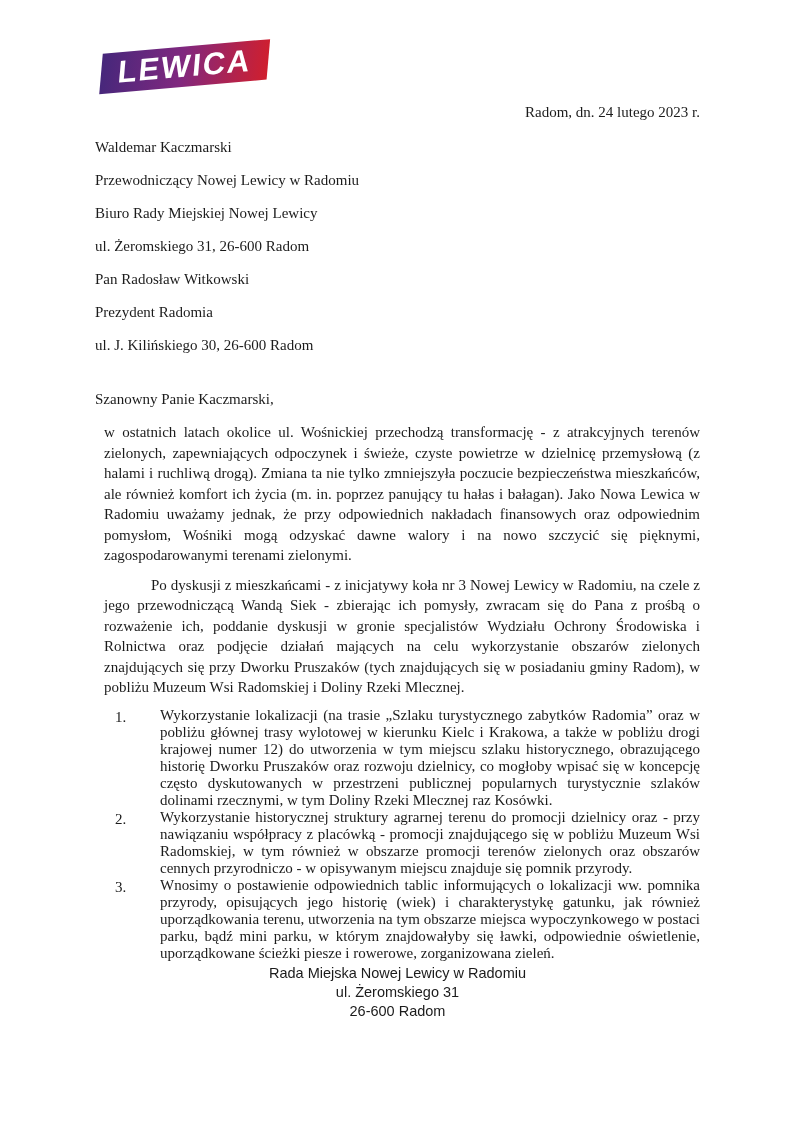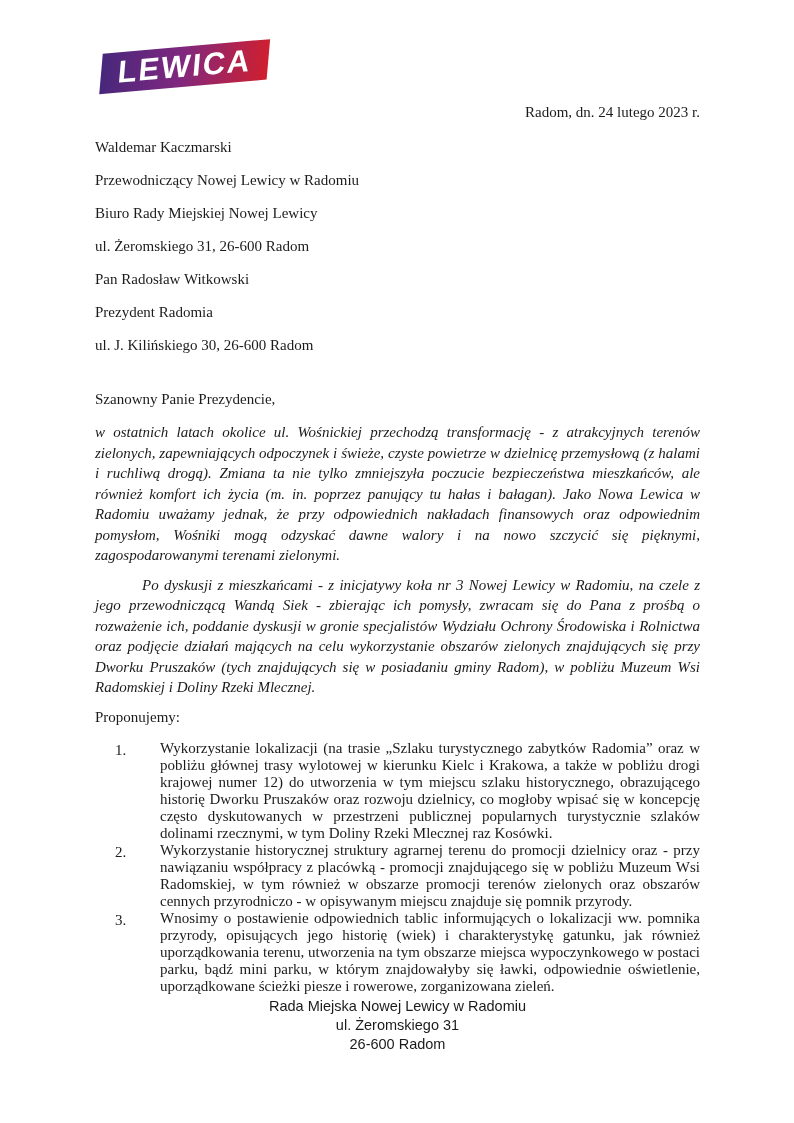--- a/index.html
+++ b/index.html
@@ -64,25 +64,24 @@
     margin-bottom: 13px;
   }
 
   
   .salutation {
     margin: 34px 0 13px 0;
     font-size: 15px;
     line-height: 20px;
   }
   .body-par {
-    margin: 0 0 9px 0;
+    margin: 0 0 9px 9px;
     font-size: 15px;
     line-height: 20.5px;
     text-align: justify;
-    font-style: italic;
   }
   .indented { text-indent: 47px; }
   .proposals-intro {
     margin: 2px 0 13px 0;
     font-size: 15px;
     line-height: 20px;
   }
   .proposal-list { margin: 0; }
   .proposal-item {
     display: flex;
@@ -130,27 +129,26 @@
     <div class="block-line">Biuro Rady Miejskiej Nowej Lewicy</div>
     <div class="block-line">ul. Żeromskiego 31, 26-600 Radom</div>
   </div>
 
   <div class="recipient">
     <div class="block-line">Pan Radosław Witkowski</div>
     <div class="block-line">Prezydent Radomia</div>
     <div class="block-line">ul. J. Kilińskiego 30, 26-600 Radom</div>
   </div>
 
-  <p class="salutation">Szanowny Panie Prezydencie,</p>
+  <p class="salutation">Szanowny Panie Kaczmarski,</p>
 
   <p class="body-par">w ostatnich latach okolice ul. Wośnickiej przechodzą transformację - z atrakcyjnych terenów zielonych, zapewniających odpoczynek i świeże, czyste powietrze w dzielnicę przemysłową (z halami i ruchliwą drogą). Zmiana ta nie tylko zmniejszyła poczucie bezpieczeństwa mieszkańców, ale również komfort ich życia (m. in. poprzez panujący tu hałas i bałagan). Jako Nowa Lewica w Radomiu uważamy jednak, że przy odpowiednich nakładach finansowych oraz odpowiednim pomysłom, Wośniki mogą odzyskać dawne walory i na nowo szczycić się pięknymi, zagospodarowanymi terenami zielonymi.</p>
 
   <p class="body-par indented">Po dyskusji z mieszkańcami - z inicjatywy koła nr 3 Nowej Lewicy w Radomiu, na czele z jego przewodniczącą Wandą Siek - zbierając ich pomysły, zwracam się do Pana z prośbą o rozważenie ich, poddanie dyskusji w gronie specjalistów Wydziału Ochrony Środowiska i Rolnictwa oraz podjęcie działań mających na celu wykorzystanie obszarów zielonych znajdujących się przy Dworku Pruszaków (tych znajdujących się w posiadaniu gminy Radom), w pobliżu Muzeum Wsi Radomskiej i Doliny Rzeki Mlecznej.</p>
 
-  <p class="proposals-intro">Proponujemy:</p>
 
   <div class="proposal-list">
     <div class="proposal-item">
       <span class="proposal-num">1.</span>
       <span class="proposal-text">Wykorzystanie lokalizacji (na trasie „Szlaku turystycznego zabytków Radomia” oraz w pobliżu głównej trasy wylotowej w kierunku Kielc i Krakowa, a także w pobliżu drogi krajowej numer 12) do utworzenia w tym miejscu szlaku historycznego, obrazującego historię Dworku Pruszaków oraz rozwoju dzielnicy, co mogłoby wpisać się w koncepcję często dyskutowanych w przestrzeni publicznej popularnych turystycznie szlaków dolinami rzecznymi, w tym Doliny Rzeki Mlecznej raz Kosówki.</span>
     </div>
     <div class="proposal-item">
       <span class="proposal-num">2.</span>
       <span class="proposal-text">Wykorzystanie historycznej struktury agrarnej terenu do promocji dzielnicy oraz - przy nawiązaniu współpracy z placówką - promocji znajdującego się w pobliżu Muzeum Wsi Radomskiej, w tym również w obszarze promocji terenów zielonych oraz obszarów cennych przyrodniczo - w opisywanym miejscu znajduje się pomnik przyrody.</span>
     </div>

